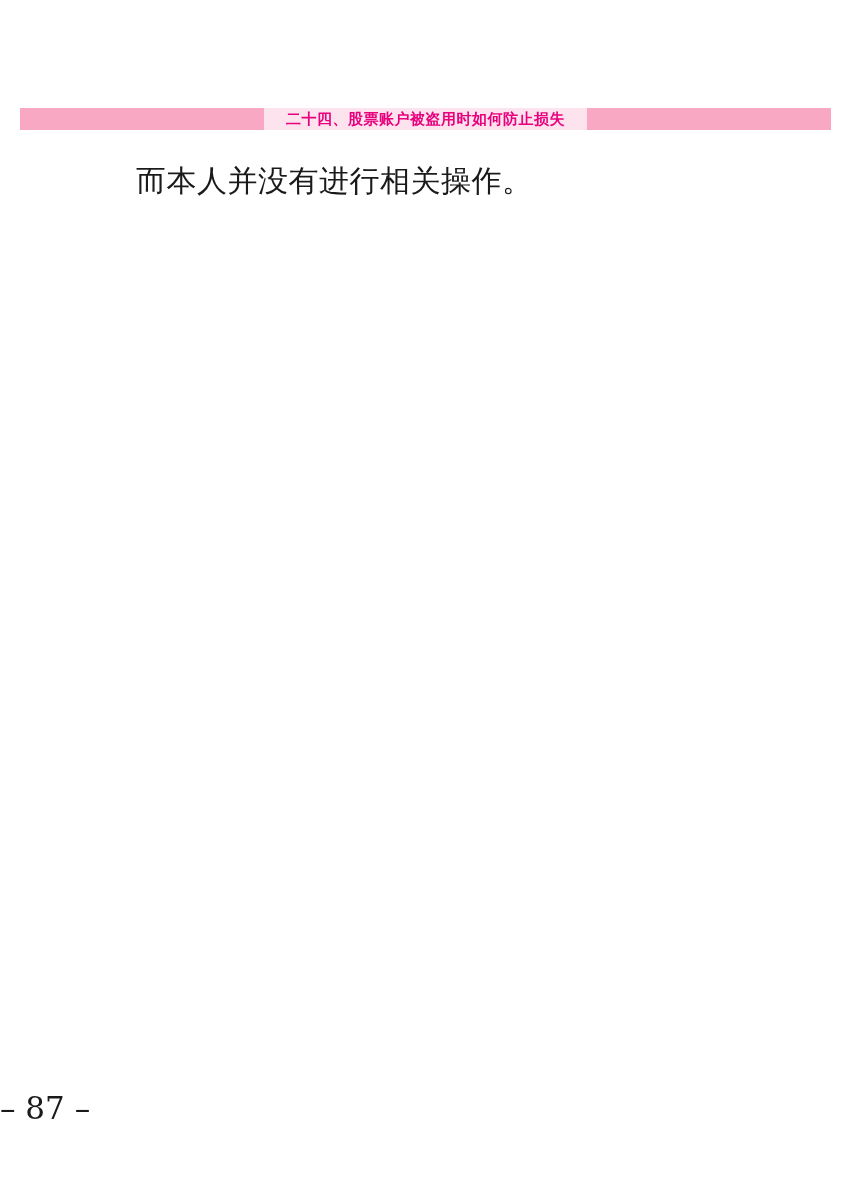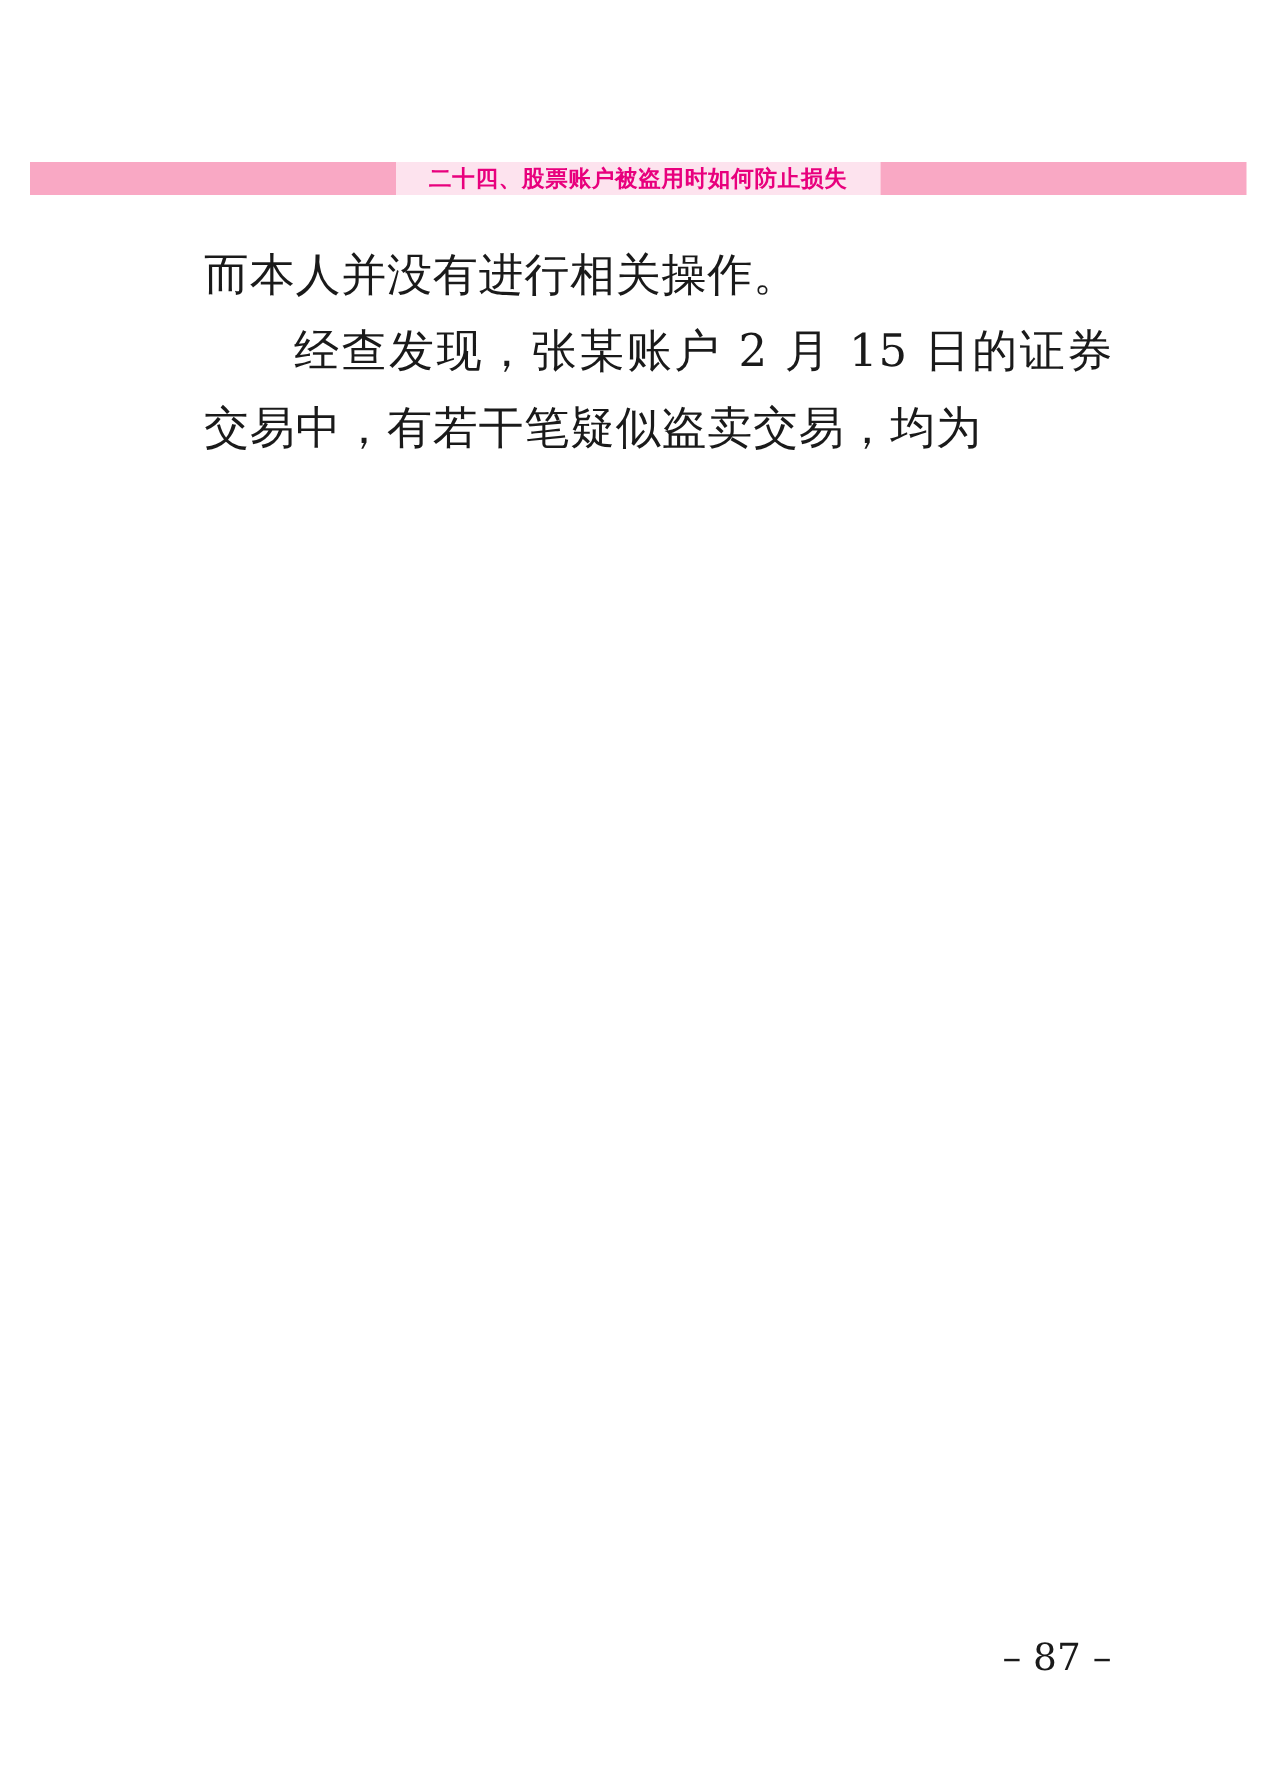--- a/index.html
+++ b/index.html
@@ -58,52 +58,51 @@
     position: absolute;
     top: 158px;
     left: 136px;
     width: 606px;
     color: #1a1a1a;
     font-size: 30px;
     line-height: 51px;
     text-align: justify;
     text-justify: inter-ideograph;
     letter-spacing: 0.5px;
+    font-family: Liberation Mono, monospace;
   }
   .body-text p {
     margin: 0;
     text-indent: 0;
   }
   .body-text p.indent {
     text-indent: 2em;
   }
 
   
   .folio {
     position: absolute;
     left: 0;
     right: 110px;
     top: 1090px;
-    text-align: right;
-    font-size: 25px;
+    font-size: 31px;
     color: #1a1a1a;
     font-family: "DejaVu Serif", "Liberation Serif", serif;
   }
 </style>
 </head>
 <body>
 
 <div class="page">
 
   <div class="header">
     <div class="header-rule left"></div>
     <div class="header-title">二十四、股票账户被盗用时如何防止损失</div>
     <div class="header-rule right"></div>
   </div>
 
   <div class="body-text">
     <p>而本人并没有进行相关操作。</p>
-    <p class="indent">经查发现，张某账户 2 月 15 日的证券交易中，有若干笔疑似盗卖交易，均为</p>
   </div>
 
   <div class="folio">– 87 –</div>
 
 </div>
 
 </body></html>

